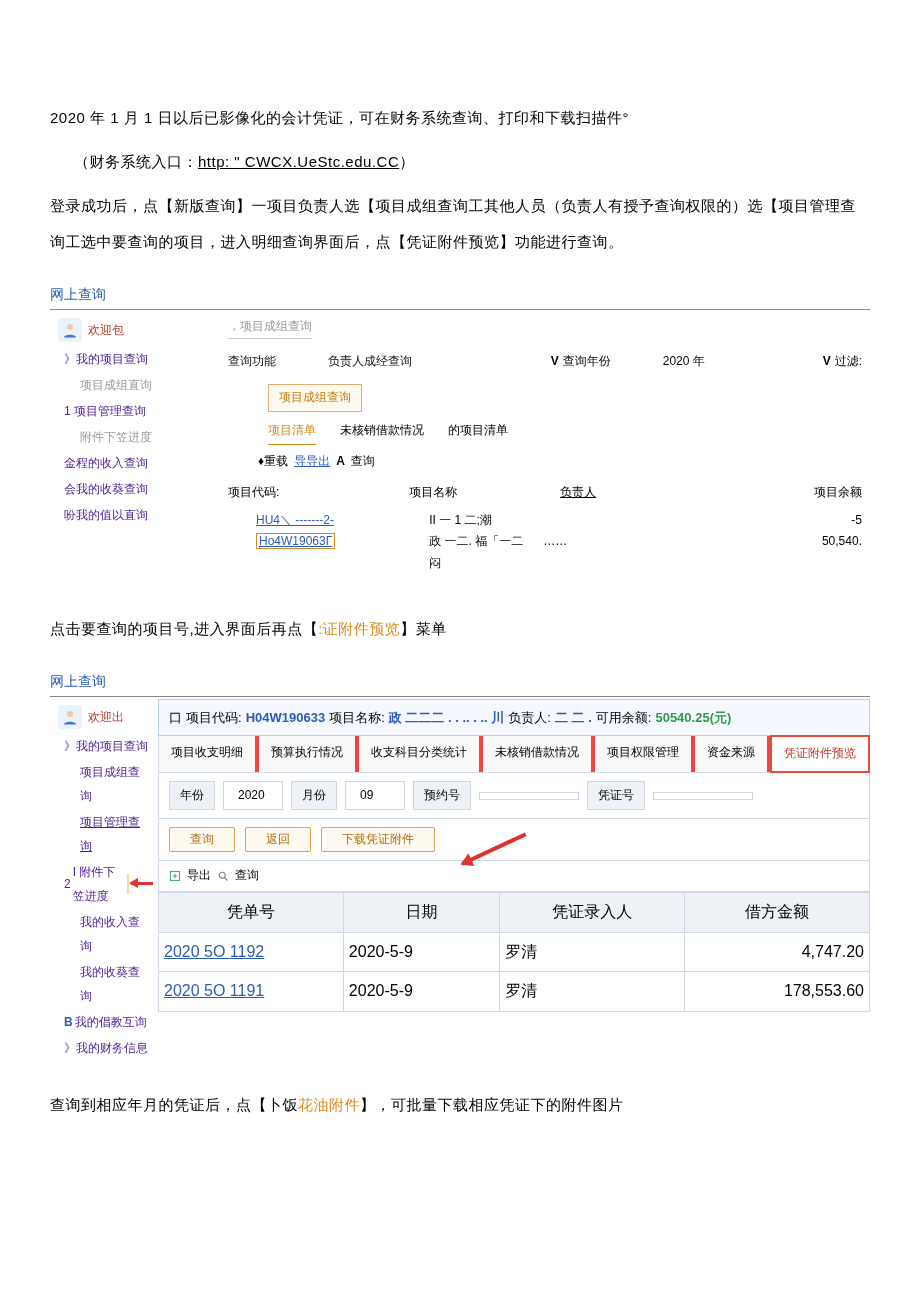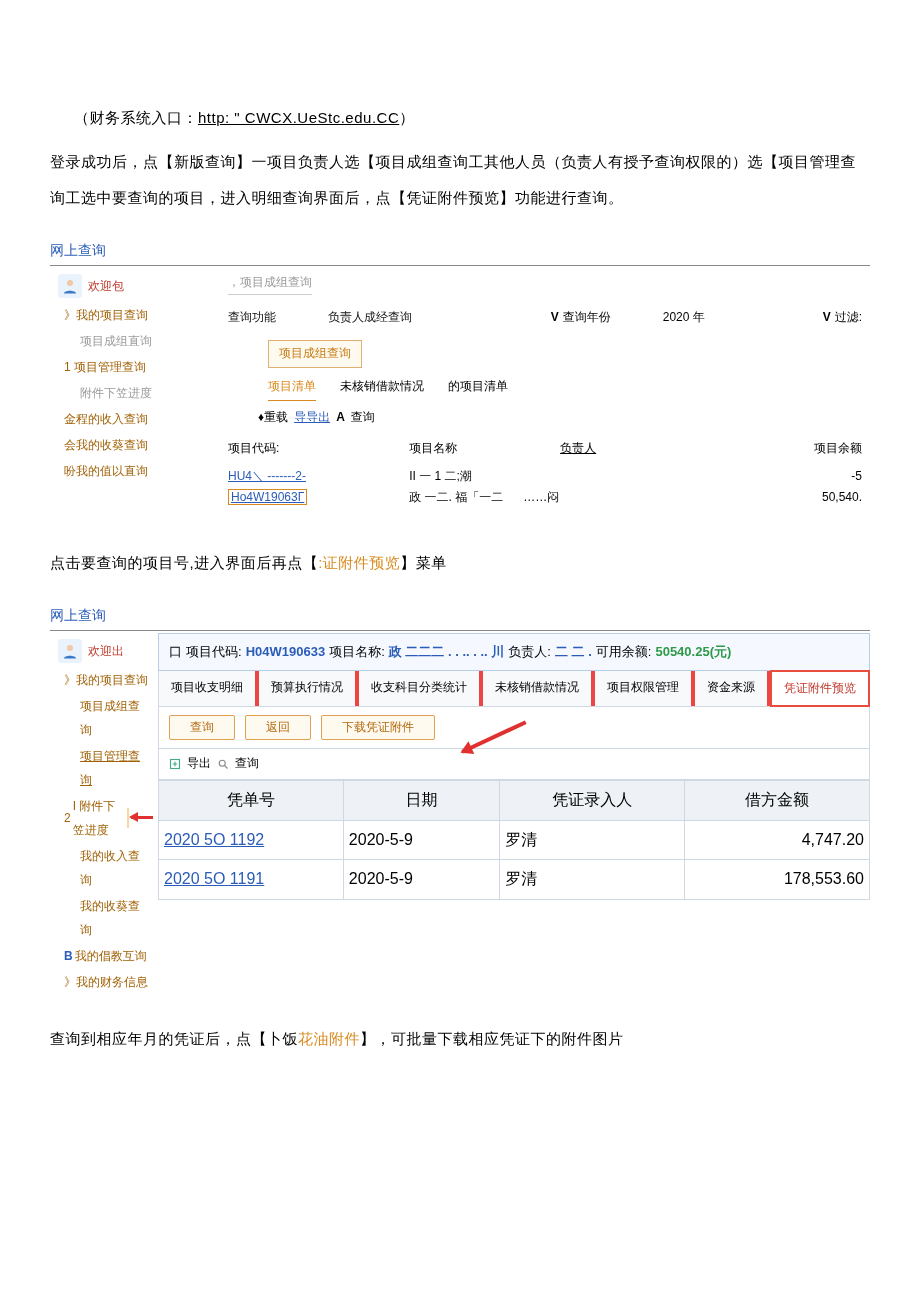--- a/index.html
+++ b/index.html
@@ -18,40 +18,40 @@
     .panel-title { color: #2b5cb8; font-size: 14px; border-bottom: 1px solid #888; padding: 2px 0; margin-bottom: 2px; }
     .panel-row { display: flex; align-items: flex-start; }
     .sidebar { width: 170px; padding: 6px 8px; font-size: 12px; line-height: 2; }
     .avatar-box { display: flex; align-items: center; gap: 6px; margin-bottom: 4px; }
     .avatar {
       width: 24px; height: 24px; background: #eaf2fb; border-radius: 3px;
       display: flex; align-items: center; justify-content: center;
     }
     .avatar svg { width: 18px; height: 18px; }
     .welcome { color: #c0392b; font-size: 12px; }
-    .nav-blue { color: #a16207; }
+    .nav-blue { color: #4c1d95; }
     .nav-grey { color: #9a9a9a; }
     .nav-item { display: block; padding: 1px 0 1px 6px; }
     .nav-sub { padding-left: 22px; }
     .main-col { flex: 1; padding: 4px 8px; font-size: 12px; }
     .tab-orange {
       border: 1px solid #e0b070; color: #c77a10; padding: 2px 10px;
       display: inline-block; font-size: 12px; background: #fffaf0;
     }
     .func-row { display: flex; align-items: center; gap: 52px; margin: 12px 0; font-size: 12px; }
     .func-item { color: #111; }
     .v-drop { font-weight: bold; margin-right: 4px; font-family: Arial; }
     .tabstrip { display: flex; gap: 24px; align-items: center; margin: 4px 0; font-size: 12px; }
     .tabstrip .active { color: #d88a1f; border-bottom: 1px solid #d88a1f; padding: 2px 0; }
     .toolbar-row { display: flex; align-items: center; gap: 6px; font-size: 12px; margin: 6px 0; }
     .blue-link { color: #2b5cb8; text-decoration: underline; }
     .tbl { width: 100%; font-size: 12px; }
     .tbl-head { display: flex; justify-content: space-between; padding: 4px 0; }
     .tbl-head span { flex: 1; }
-    .tbl-row { display: flex; padding: 2px 0; }
+    .tbl-row { display: flex; padding: 2px 0; margin-left: 28px; }
     .tbl-row span { flex: 1; }
     .right { text-align: right; }
     .panel2 { margin: 20px 0; font-size: 13px; }
     .detail-header {
       border: 1px solid #b8cde8; background: #f5f9ff; padding: 6px 10px;
       font-size: 13px; display: flex; align-items: center; gap: 4px;
     }
     .proj-prefix { color: #000; }
     .proj-blue { color: #2b5cb8; font-weight: bold; }
     .proj-green { color: #2e9a47; font-weight: bold; }
@@ -102,20 +102,21 @@
       border-bottom: 5px solid transparent;
     }
     .para-mixed { margin: 12px 0 20px 0; }
     .orange-t { color: #d88a1f; }
   </style>
 </head>
 <body>
 
 <div class="doc-content">
 
+  <p class="para">2020 年 1 月 1 日以后已影像化的会计凭证，可在财务系统查询、打印和下载扫描件°</p>
 
   <p class="para" style="padding-left:24px;">
     <span>（财务系统入口：</span><span class="underline-link">http: " CWCX.UeStc.edu.CC</span><span>）</span>
   </p>
 
   <p class="para">登录成功后，点【新版查询】一项目负责人选【项目成组查询工其他人员（负责人有授予查询权限的）选【项目管理查询工选中要查询的项目，进入明细查询界面后，点【凭证附件预览】功能进行查询。</p>
 
   <div class="app-panel">
     <div class="panel-title">网上查询</div>
     <div class="panel-row">
@@ -249,20 +250,30 @@
         <div class="tabbar2">
           <div class="tab2">项目收支明细</div>
           <div class="tab2">预算执行情况</div>
           <div class="tab2">收支科目分类统计</div>
           <div class="tab2">未核销借款情况</div>
           <div class="tab2">项目权限管理</div>
           <div class="tab2">资金来源</div>
           <div class="tab2 active-red">凭证附件预览</div>
         </div>
 
+        <div class="filter-row">
+          <span class="filter-lbl">年份</span>
+          <span class="filter-val">2020</span>
+          <span class="filter-lbl">月份</span>
+          <span class="filter-val">09</span>
+          <span class="filter-lbl">预约号</span>
+          <span class="filter-val" style="min-width:100px;"></span>
+          <span class="filter-lbl">凭证号</span>
+          <span class="filter-val" style="min-width:100px;"></span>
+        </div>
 
         <div class="btn-row" style="position:relative;">
           <button class="btn-o">查询</button>
           <button class="btn-o">返回</button>
           <span class="arrow-box" style="display:inline-block;">
             <button class="btn-o">下载凭证附件</button>
           </span>
           <span style="position:absolute;left:300px;top:28px;width:70px;height:4px;background:#e03030;transform:rotate(-25deg);">
             <span style="position:absolute;left:-2px;top:-5px;border-right:12px solid #e03030;border-top:7px solid transparent;border-bottom:7px solid transparent;"></span>
           </span>

